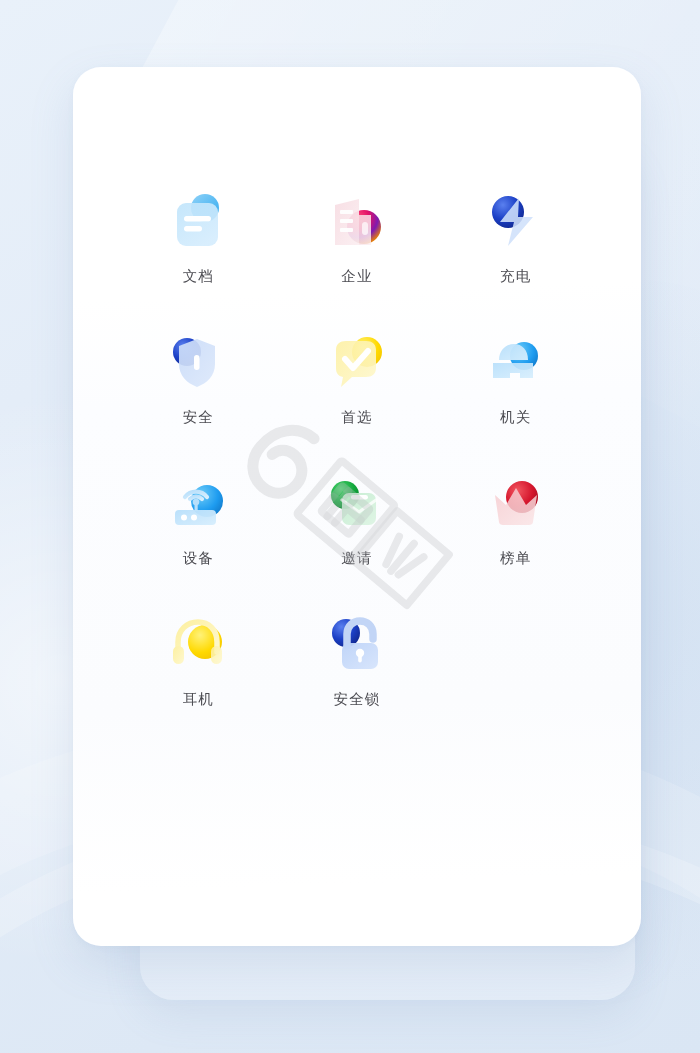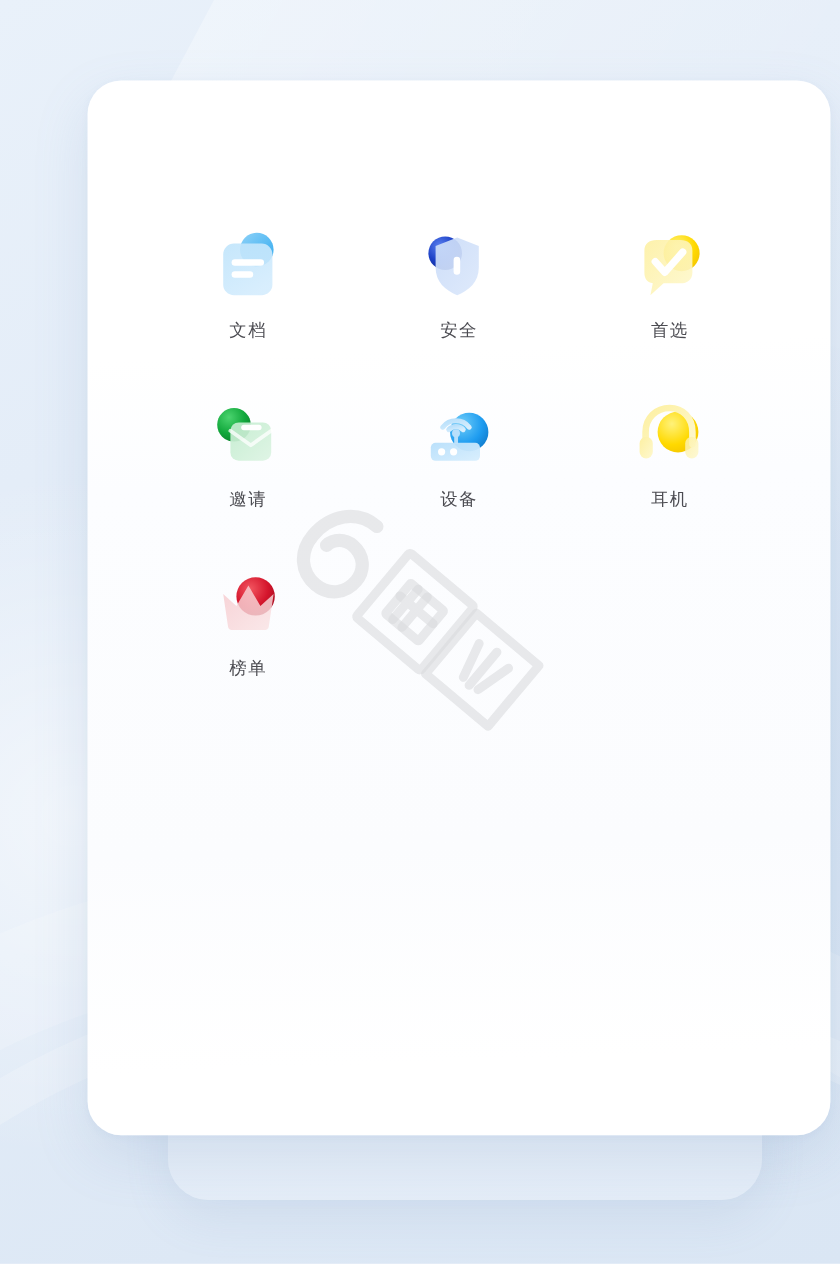--- a/index.html
+++ b/index.html
@@ -47,21 +47,21 @@
   
   #card-back{
     position:absolute;
     left:140px; top:145px; width:495px; height:855px;
     border-radius:34px;
     background:linear-gradient(160deg,#eaf1fa 0%,#e6eef8 60%,#e3ecf7 100%);
     box-shadow:0 14px 38px rgba(120,150,190,.14);
   }
   #card-front{
     position:absolute;
-    left:73px; top:67px; width:619px; height:879px;
+    left:73px; top:67px; width:568px; height:879px;
     border-radius:28px;
     background:linear-gradient(178deg,#ffffff 0%,#ffffff 26%,#fcfdff 38%,#fbfcfe 72%,#ffffff 92%,#ffffff 100%);
     box-shadow:0 18px 44px rgba(120,150,190,.17), 0 2px 6px rgba(120,150,190,.06);
     overflow:hidden;
   }
 
   
   #grid{
     position:absolute;
     left:0; top:0; width:100%; height:100%;
@@ -211,22 +211,47 @@
           <rect x="12" y="14" width="41" height="43" rx="9" fill="url(#g-doc-body)" opacity=".9"></rect>
           <rect x="19" y="27" width="27" height="5.5" rx="2.7" fill="#ffffff"></rect>
           <rect x="19" y="37" width="18" height="5.5" rx="2.7" fill="#ffffff"></rect>
         </svg>
       </span>
       <span class="lbl">文档</span>
     </div>
 
 
 
-
-
+    <div class="cell">
+      <span class="glyph">
+        <svg viewBox="0 0 66 66">
+          <circle cx="40" cy="38" r="17" fill="url(#g-multi-ball)"></circle>
+          <path d="M11 16 L35 10 L35 56 L11 56 Z" fill="url(#g-palepink)" opacity=".92"></path>
+          <path d="M35 26 L47 26 L47 56 L35 56 Z" fill="url(#g-palepink)" opacity=".85"></path>
+          <g fill="#ffffff" opacity=".95">
+            <rect x="16" y="21" width="13" height="4" rx="1"></rect>
+            <rect x="16" y="30" width="13" height="4" rx="1"></rect>
+            <rect x="16" y="39" width="13" height="4" rx="1"></rect>
+          </g>
+          <rect x="38" y="33" width="6" height="13" rx="3" fill="#ffffff" opacity=".7"></rect>
+        </svg>
+      </span>
+      <span class="lbl">企业</span>
+    </div>
+
+
+    <div class="cell">
+      <span class="glyph">
+        <svg viewBox="0 0 66 66">
+          <circle cx="25" cy="23" r="16" fill="url(#g-blue-ball)"></circle>
+          <path d="M36 9 L17 33 L31 33 L25 57 L50 28 L35 28 Z" fill="#cfe0fb" opacity=".88"></path>
+        </svg>
+      </span>
+      <span class="lbl">充电</span>
+    </div>
 
     <div class="cell">
       <span class="glyph">
         <svg viewBox="0 0 66 66">
           <circle cx="22" cy="22" r="14" fill="url(#g-blue-ball)"></circle>
           <path d="M32 9 L50 16 L50 34 C50 46 42 53 32 57 C22 53 14 46 14 34 L14 16 Z" fill="url(#g-shield)" opacity=".92"></path>
           <rect x="29" y="25" width="5.5" height="15" rx="2.7" fill="#ffffff"></rect>
         </svg>
       </span>
       <span class="lbl">安全</span>
@@ -236,31 +261,29 @@
       <span class="glyph">
         <svg viewBox="0 0 66 66">
           <circle cx="43" cy="22" r="15" fill="url(#g-yellow-ball)"></circle>
           <path d="M12 20 C12 14 16 11 22 11 L42 11 C48 11 52 14 52 20 L52 38 C52 44 48 47 42 47 L28 47 L17 57 L19 47 C14 46 12 43 12 38 Z" fill="url(#g-paleyellow)" opacity=".9"></path>
           <path d="M21 29 L29 38 L44 21" stroke="#ffffff" stroke-width="6" fill="none" stroke-linecap="round" stroke-linejoin="round"></path>
         </svg>
       </span>
       <span class="lbl">首选</span>
     </div>
 
-
-    <div class="cell">
-      <span class="glyph">
-        <svg viewBox="0 0 66 66">
-          <circle cx="21" cy="24" r="14" fill="url(#g-green-ball)"></circle>
-          <rect x="18" y="22" width="34" height="32" rx="7" fill="url(#g-palegreen)" opacity=".92"></rect>
-          <path d="M18 29 L35 41 L52 29" stroke="#ffffff" stroke-width="3.2" fill="none" stroke-linecap="round" stroke-linejoin="round" opacity=".75"></path>
-          <rect x="27" y="24" width="17" height="4.6" rx="2.3" fill="#ffffff"></rect>
-        </svg>
-      </span>
-      <span class="lbl">邀请</span>
+    <div class="cell">
+      <span class="glyph">
+        <svg viewBox="0 0 66 66">
+          <circle cx="41" cy="26" r="14" fill="url(#g-cyan-ball)"></circle>
+          <path d="M16 30 C16 20 23 14 31 14 C39 14 45 20 45 30 Z" fill="url(#g-paleblue)" opacity=".95"></path>
+          <path d="M10 33 L50 33 L50 48 L37 48 L37 43 L27 43 L27 48 L10 48 Z" fill="url(#g-paleblue)" opacity=".92"></path>
+        </svg>
+      </span>
+      <span class="lbl">机关</span>
     </div>
 
     <div class="cell">
       <span class="glyph">
         <svg viewBox="0 0 66 66">
           <circle cx="42" cy="30" r="16" fill="url(#g-cyan-ball)"></circle>
           <g stroke="url(#g-paleblue)" fill="none" stroke-linecap="round">
             <path d="M20 26 A14 14 0 0 1 42 26" stroke-width="4.2"></path>
             <path d="M25 28 A8.5 8.5 0 0 1 37 28" stroke-width="4.2"></path>
           </g>
@@ -270,40 +293,64 @@
           <circle cx="19" cy="46.5" r="3" fill="#ffffff"></circle>
           <circle cx="29" cy="46.5" r="3" fill="#ffffff"></circle>
         </svg>
       </span>
       <span class="lbl">设备</span>
     </div>
 
     <div class="cell">
       <span class="glyph">
         <svg viewBox="0 0 66 66">
+          <circle cx="21" cy="24" r="14" fill="url(#g-green-ball)"></circle>
+          <rect x="18" y="22" width="34" height="32" rx="7" fill="url(#g-palegreen)" opacity=".92"></rect>
+          <path d="M18 29 L35 41 L52 29" stroke="#ffffff" stroke-width="3.2" fill="none" stroke-linecap="round" stroke-linejoin="round" opacity=".75"></path>
+          <rect x="27" y="24" width="17" height="4.6" rx="2.3" fill="#ffffff"></rect>
+        </svg>
+      </span>
+      <span class="lbl">邀请</span>
+    </div>
+
+    <div class="cell">
+      <span class="glyph">
+        <svg viewBox="0 0 66 66">
+          <circle cx="39" cy="26" r="16" fill="url(#g-red-ball)"></circle>
+          <path d="M12 24 L23 34 L33 17 L43 34 L54 24 L50 51 C50 53 48 54 46 54 L20 54 C18 54 16 53 16 51 Z" fill="url(#g-palered)" opacity=".82"></path>
+        </svg>
+      </span>
+      <span class="lbl">榜单</span>
+    </div>
+
+    <div class="cell">
+      <span class="glyph">
+        <svg viewBox="0 0 66 66">
           <circle cx="40" cy="30" r="17" fill="url(#g-yellow-ball)"></circle>
           <path d="M13 40 L13 30 C13 18 22 10 33 10 C44 10 52 18 52 30 L52 40" stroke="url(#g-paleyellow)" stroke-width="5.5" fill="none" stroke-linecap="round"></path>
           <rect x="8" y="34" width="11" height="18" rx="5.5" fill="url(#g-paleyellow)"></rect>
           <rect x="46" y="34" width="11" height="18" rx="5.5" fill="url(#g-paleyellow)" opacity=".85"></rect>
         </svg>
       </span>
       <span class="lbl">耳机</span>
     </div>
 
-    <div class="cell">
-      <span class="glyph">
-        <svg viewBox="0 0 66 66">
-          <circle cx="39" cy="26" r="16" fill="url(#g-red-ball)"></circle>
-          <path d="M12 24 L23 34 L33 17 L43 34 L54 24 L50 51 C50 53 48 54 46 54 L20 54 C18 54 16 53 16 51 Z" fill="url(#g-palered)" opacity=".82"></path>
-        </svg>
-      </span>
-      <span class="lbl">榜单</span>
-    </div>
-
-
+
+    <div class="cell">
+      <span class="glyph">
+        <svg viewBox="0 0 66 66">
+          <circle cx="22" cy="21" r="14" fill="url(#g-blue-ball)"></circle>
+          <path d="M23 34 L23 22 C23 14 29 9 36 9 C43 9 49 14 49 22 L49 27" stroke="#c2d5f6" stroke-width="7.5" fill="none" stroke-linecap="round"></path>
+          <rect x="18" y="31" width="36" height="26" rx="7" fill="url(#g-lockbody)" opacity=".95"></rect>
+          <circle cx="36" cy="41" r="4.2" fill="#ffffff"></circle>
+          <rect x="34.2" y="42.5" width="3.6" height="8" rx="1.8" fill="#ffffff"></rect>
+        </svg>
+      </span>
+      <span class="lbl">安全锁</span>
+    </div>
 
   </div>
 </div>
 
 <div id="watermark">
   <svg viewBox="0 0 290 290">
     <g transform="rotate(40 145 145)" fill="none" stroke="#b9bcbe" stroke-opacity=".62">
 
       <g transform="translate(18,96)">
         <path d="M44 6 C22 6 8 24 8 46 C8 64 20 76 36 76 C50 76 60 66 60 52 C60 40 51 31 39 31 C30 31 23 37 22 45" stroke-width="11" stroke-linecap="round"></path>

